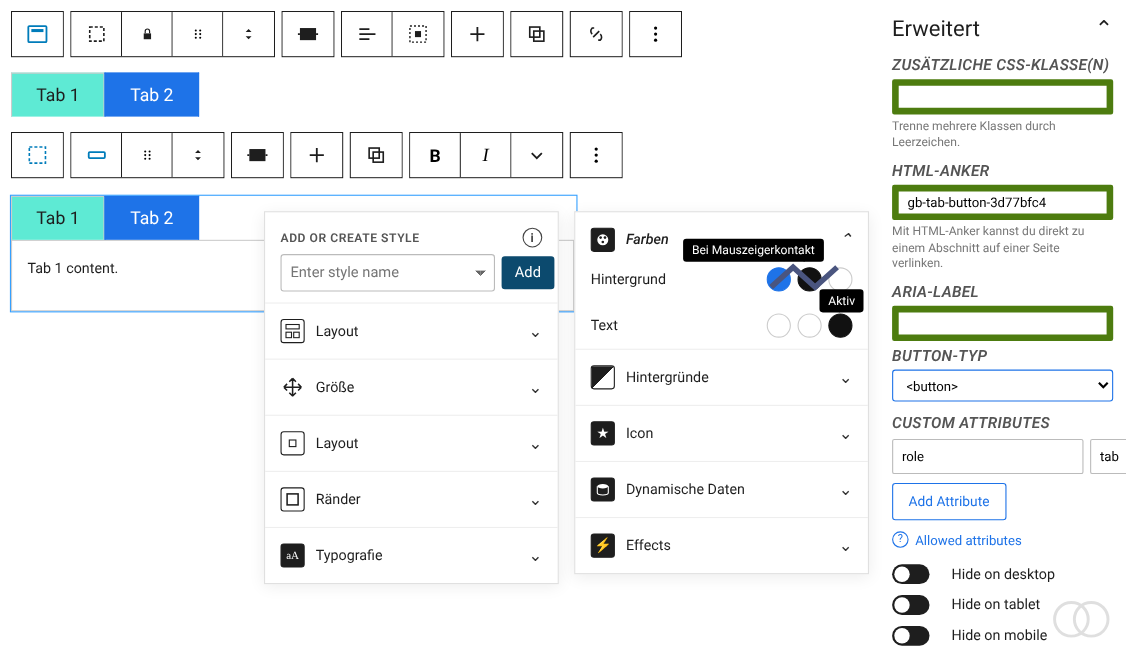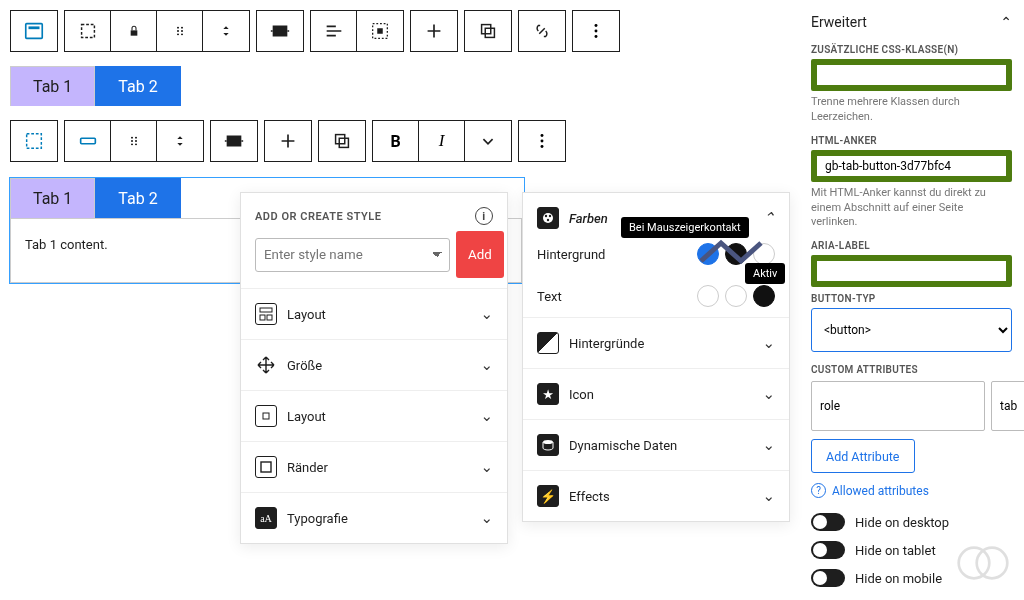--- a/index.html
+++ b/index.html
@@ -14,41 +14,41 @@
 .tb-btn svg { width: 22px; height: 22px; }
 .tb-small svg { width: 16px; height: 16px; }
 
 
 .primary-block { border: 1px solid #1e1e1e; display:flex; }
 .primary-block .tb-btn { border-right: none; }
 
 
 .tabs-wrap { margin: 8px 0 0 10px; }
 .tabs { display: flex; }
-.tab { padding: 10px 22px; font-size: 16px; border: 1px solid #ccc; border-bottom: none; background: #c4b5fd; cursor: pointer; }
+.tab { padding: 10px 22px; font-size: 16px; border: 1px solid #ccc; border-bottom: none; background: #5eead4; cursor: pointer; }
 .tab.active { background: #1e73e8; border-color:#1e73e8; color: #fff; }
 .tabs-wrap.selected { outline: 1.5px solid #35a0ff; outline-offset: 0; }
 .tab.selected-block { background: #1e73e8; color:#fff; border-color:#1e73e8; }
 
 .tab-content { border: 1px solid #ccc; padding: 18px 14px 30px; width: 512px; }
 .second-tabs-wrap { margin-top: 10px; }
 
 .toolbar-2 { margin-top: 8px; }
 
 
 .panel { position: absolute; background: #fff; border: 1px solid #e0e0e0; width: 268px; box-shadow: 0 3px 14px rgba(0,0,0,.08); }
 .panel-left { left: 240px; top: 192px; }
 .panel-mid  { left: 522px; top: 192px; }
 .panel-header { display:flex; align-items:center; gap:10px; padding:12px 14px; font-size:14px; }
 .panel-header .icon-sq { width:20px; height:16px; border:2px solid #007cba; border-radius:2px; display:inline-block; position:relative; }
 .panel-header .icon-sq::after { content:""; position:absolute; left:2px; top:3px; right:2px; height:3px; background:#007cba; }
 .add-style-row { padding: 0 14px 10px; display:flex; align-items:center; gap:6px; }
 .add-style-label { padding: 14px 14px 6px; font-size:11px; letter-spacing:.5px; color:#555; font-weight:600; display:flex; justify-content:space-between; align-items:center; }
 .add-style-row select, .add-style-row input.sel { flex:1; height:34px; border:1px solid #bbb; border-radius:3px; padding:0 8px; background:#fff; color:#777; }
-.btn-add { height:47px; padding:0 12px; background:#ef4444; color:#fff; border:none; border-radius:3px; }
+.btn-add { height:30px; padding:0 12px; background:#0c4a6e; color:#fff; border:none; border-radius:3px; }
 
 .acc-item { display:flex; align-items:center; justify-content:space-between; padding:14px 14px; border-top:1px solid #eee; cursor:pointer; }
 .acc-item:first-of-type { border-top:1px solid #eee; margin-top:6px; }
 .acc-left { display:flex; align-items:center; gap:10px; }
 .acc-ic { width:22px; height:22px; border:1.5px solid #1e1e1e; border-radius:3px; display:inline-flex; align-items:center; justify-content:center; }
 .acc-ic.solid { background:#1e1e1e; }
 .acc-ic.solid svg path {}
 .chev { font-size:15px; color:#333; }
 
 .panel-mid .acc-item { border-top:1px solid #eee; }
@@ -61,30 +61,30 @@
 .sw.nearblack { background:#111; border-color:#111; }
 .tooltip { position:absolute; background:#000; color:#fff; font-size:11px; padding:4px 8px; border-radius:3px; white-space:nowrap; }
 .tip-hover { top:-26px; left:-76px; }
 .tip-hover::after { content:""; position:absolute; bottom:-4px; right:14px; border:4px solid transparent; border-top-color:#000; }
 .tip-aktiv { top:-22px; left:48px; }
 .tip-aktiv::after { content:""; position:absolute; bottom:-4px; left:14px; border:4px solid transparent; border-top-color:#000; }
 .zigzag { position:absolute; top:-4px; left:-8px; }
 
 
 .sidebar { position:absolute; right:0; top:0; width:225px; padding:8px 12px 0; }
-.sb-sect-head { display:flex; justify-content:space-between; align-items:center; font-size:14px; padding:6px 0 8px; cursor:pointer; }
-.sb-label { font-size:10px; font-weight:600; letter-spacing:.3px; color:#555; margin:6px 0 4px; text-transform:uppercase; }
+.sb-sect-head { display:flex; justify-content:space-between; align-items:center; font-size:20px; padding:6px 0 8px; cursor:pointer; }
+.sb-label { font-size:14px; font-weight:600; letter-spacing:.3px; color:#555; margin:6px 0 4px; text-transform:uppercase;font-style:italic; }
 .sb-input { width:100%; height:32px; border:6px solid #4d7c0f; border-radius:2px; padding:0 8px; font-size:12px; }
 .sb-help { font-size:11px; color:#777; line-height:1.35; margin:4px 0 10px; }
-.sb-select { width:100%; height:44px; border:1.5px solid #1e73e8; border-radius:3px; padding:0 8px; background:#fff; font-size:12px; }
+.sb-select { width:100%; height:29px; border:1.5px solid #1e73e8; border-radius:3px; padding:0 8px; background:#fff; font-size:12px; }
 .attr-row { display:flex; gap:6px; align-items:center; margin-top:6px; }
-.attr-row input { flex:1; height:50px; border:1px solid #bbb; border-radius:2px; padding:0 8px; font-size:12px; }
+.attr-row input { flex:1; height:32px; border:1px solid #bbb; border-radius:2px; padding:0 8px; font-size:12px; }
 .btn-outline { margin-top:8px; height:34px; padding:0 14px; border:1.5px solid #1e73e8; color:#1e73e8; background:#fff; border-radius:3px; font-size:12.5px; }
 .linkish { display:flex; align-items:center; gap:6px; color:#1e73e8; font-size:12px; margin:10px 0; cursor:pointer; }
-.toggle-row { display:flex; align-items:center; gap:10px; padding:5px 0; }
+.toggle-row { display:flex; align-items:center; gap:20px; padding:5px 0; }
 .toggle { width:34px; height:18px; border-radius:10px; background:#1e1e1e; position:relative; }
 .toggle::after { content:""; position:absolute; width:14px; height:14px; border-radius:50%; background:#fff; left:2px; top:2px; }
 
 .watermark { position:absolute; right:14px; bottom:18px; width:54px; height:38px; opacity:.12; }
 .watermark svg { width:100%; height:100%; }
 
 .info-ic { width:18px;height:18px;border:1.5px solid #444;border-radius:50%;display:inline-flex;align-items:center;justify-content:center;font-size:11px;font-weight:700;color:#444; }
 </style>
 </head>
 <body>

